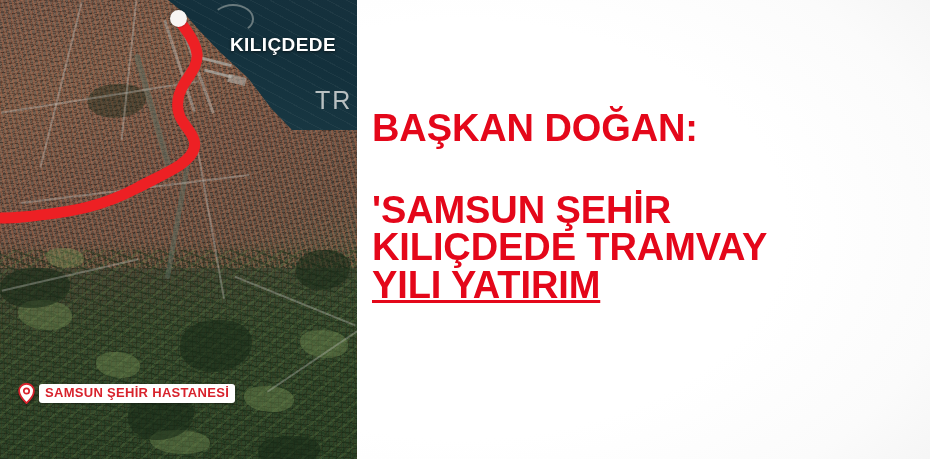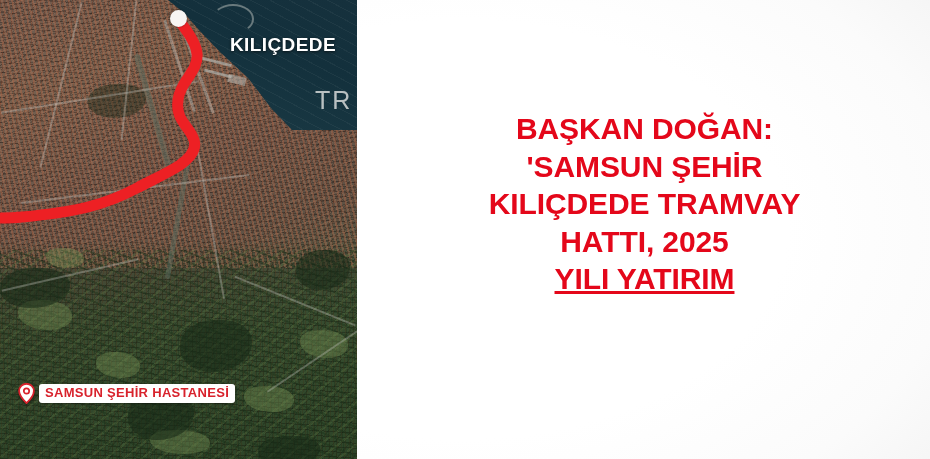--- a/index.html
+++ b/index.html
@@ -193,26 +193,25 @@
     background:
       radial-gradient(ellipse 150% 120% at 18% 50%, #ffffff 0%, #ffffff 38%, #fbfbfb 58%, #f1f1f1 78%, #e3e3e3 100%);
   }
   #headline {
     position:absolute;
     left:15px; top:110px;
     width:545px;
   }
   #headline .hl-line {
     color:#e4071a;
-    font-size:30px;
+    font-size:38px;
     font-weight:bold;
     line-height:37.5px;
     letter-spacing:-0.1px;
     white-space:nowrap;
-    text-align:center;
   }
 </style>
 </head>
 <body>
 
 <div id="stage">
 
   <div id="map-panel">
 
     <div class="terrain-base"></div>
@@ -282,20 +281,19 @@
         </svg>
       </span>
       <span class="pill" style="color: rgb(216, 34, 44);">SAMSUN ŞEHİR HASTANESİ</span>
     </div>
 
   </div>
 
   <div id="text-panel">
     <div id="headline">
       <div class="hl-line" style="color: rgb(228, 7, 26);">BAŞKAN DOĞAN:</div>
-      <div class="hl-line" style="color: rgb(228, 7, 26);">'SAMSUN ŞEHİR</div>
+      <div class="hl-line" style="color: rgb(228, 7, 26); margin-top: 44px;">'SAMSUN ŞEHİR</div>
       <div class="hl-line" style="color: rgb(228, 7, 26);">KILIÇDEDE TRAMVAY</div>
-      <div class="hl-line" style="color: rgb(228, 7, 26);">HATTI, 2025</div>
       <div class="hl-line" style="color: rgb(228, 7, 26); text-decoration: underline;">YILI YATIRIM</div>
     </div>
   </div>
 
 </div>
 
 </body></html>

